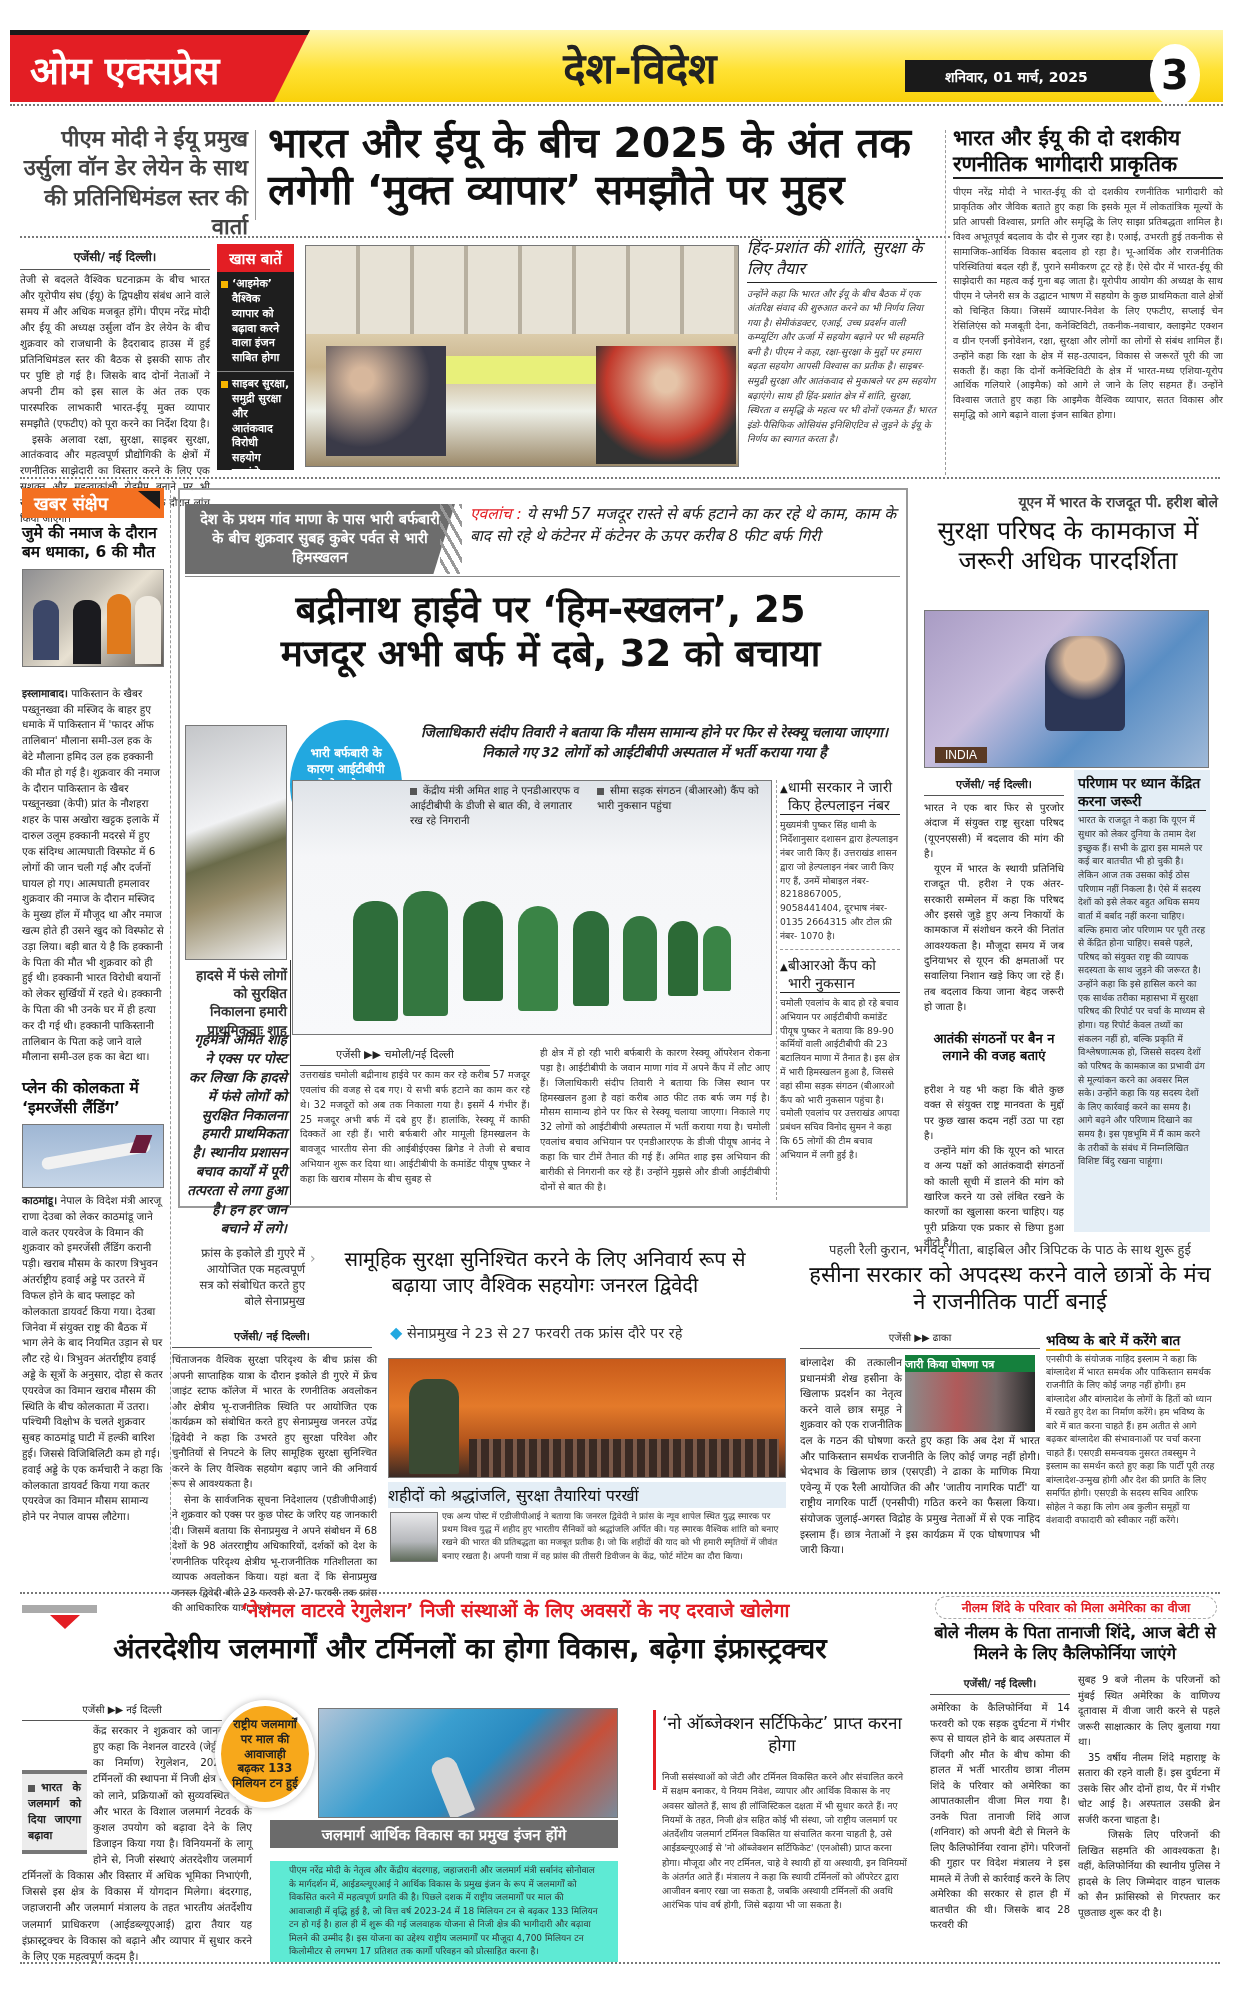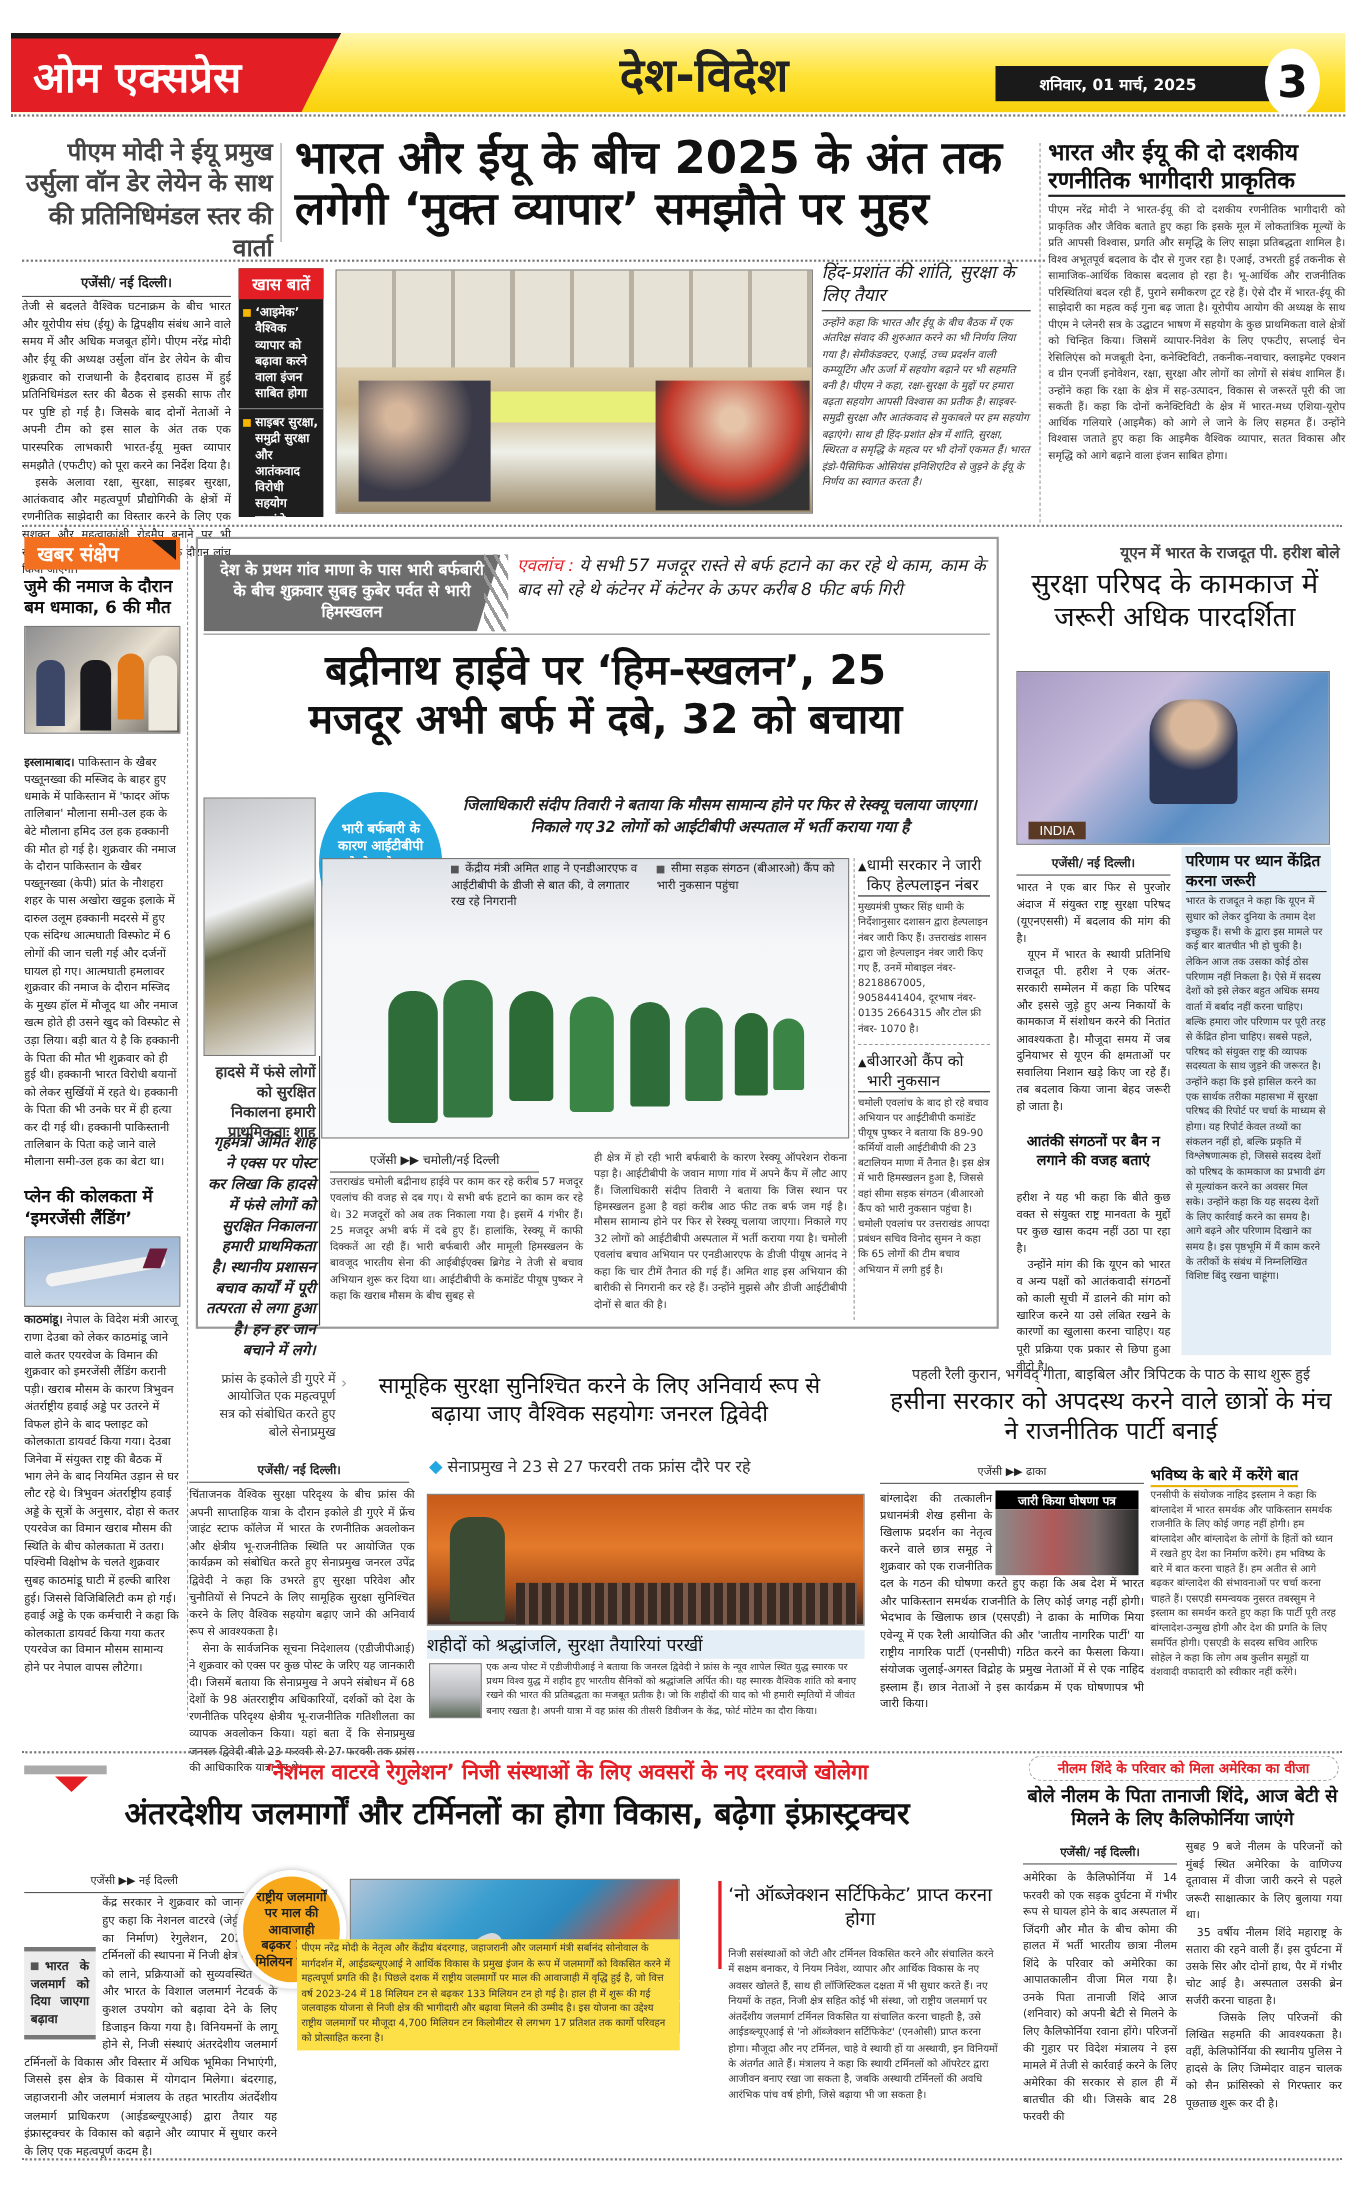--- a/index.html
+++ b/index.html
@@ -209,21 +209,21 @@
   <div style="position:absolute;left:80px;top:80px;width:310px;height:38px;background:repeating-linear-gradient(90deg,#3a2a24 0 8px,#7c5a4a 8px 12px)"></div>
 </div>
 <div class="abs lightblue" style="left:388px;top:1482px;width:398px;font-size:16px;text-align:left;padding:2px 0;color:#111">शहीदों को श्रद्धांजलि, सुरक्षा तैयारियां परखीं</div>
 <div class="abs photo" style="left:390px;top:1512px;width:48px;height:50px;background:linear-gradient(180deg,#e8e8ea 0%,#b5b7bb 60%,#5e6b5a 100%)"></div>
 <div class="abs body-s" style="left:442px;top:1510px;width:344px;font-size:8.8px;line-height:1.5">एक अन्य पोस्ट में एडीजीपीआई ने बताया कि जनरल द्विवेदी ने फ्रांस के न्यूव शापेल स्थित युद्ध स्मारक पर प्रथम विश्व युद्ध में शहीद हुए भारतीय सैनिकों को श्रद्धांजलि अर्पित की। यह स्मारक वैश्विक शांति को बनाए रखने की भारत की प्रतिबद्धता का मजबूत प्रतीक है। जो कि शहीदों की याद को भी हमारी स्मृतियों में जीवंत बनाए रखता है। अपनी यात्रा में वह फ्रांस की तीसरी डिवीजन के केंद्र, फोर्ट मोंटेम का दौरा किया।</div>
 
 <div class="abs h-sub" style="left:800px;top:1240px;width:420px;font-size:13px;text-align:center;font-weight:normal;color:#333">पहली रैली कुरान, भगवद् गीता, बाइबिल और त्रिपिटक के पाठ के साथ शुरू हुई</div>
 <div class="abs" style="left:800px;top:1262px;width:420px;font-size:22px;line-height:1.22;text-align:center;color:#111">हसीना सरकार को अपदस्थ करने वाले छात्रों के मंच ने राजनीतिक पार्टी बनाई</div>
 <div class="abs byline" style="left:800px;top:1330px;width:240px;font-size:10px;font-weight:normal">एजेंसी ▶▶ ढाका</div>
 <div class="abs" style="left:905px;top:1355px;width:130px;height:76px">
-  <div style="background:#000000;color:#fff;font-weight:bold;font-size:11px;text-align:center;padding:1px 0">जारी किया घोषणा पत्र</div>
+  <div style="background:#15803d;color:#fff;font-weight:bold;font-size:11px;padding:1px 0">जारी किया घोषणा पत्र</div>
   <div style="height:60px;background:linear-gradient(90deg,#8b8b8b 0%,#b05a5a 40%,#7a6a6a 70%,#2a2a2a 100%)"></div>
 </div>
 <div class="abs body" style="left:800px;top:1355px;width:240px;font-size:10.4px;line-height:1.5">
   <span style="float:right;width:138px;height:76px"></span>
   <span>बांग्लादेश की तत्कालीन प्रधानमंत्री शेख हसीना के खिलाफ प्रदर्शन का नेतृत्व करने वाले छात्र समूह ने शुक्रवार को एक राजनीतिक दल के गठन की घोषणा करते हुए कहा कि अब देश में भारत और पाकिस्तान समर्थक राजनीति के लिए कोई जगह नहीं होगी। भेदभाव के खिलाफ छात्र (एसएडी) ने ढाका के माणिक मिया एवेन्यू में एक रैली आयोजित की और 'जातीय नागरिक पार्टी' या राष्ट्रीय नागरिक पार्टी (एनसीपी) गठित करने का फैसला किया। संयोजक जुलाई-अगस्त विद्रोह के प्रमुख नेताओं में से एक नाहिद इस्लाम हैं। छात्र नेताओं ने इस कार्यक्रम में एक घोषणापत्र भी जारी किया।</span>
 </div>
 <div class="abs" style="left:1046px;top:1330px;width:172px">
   <div class="h-main" style="font-size:13.5px;border-bottom:2px solid #eab308;display:inline-block">भविष्य के बारे में करेंगे बात</div>
   <div class="body-s" style="font-size:9.1px;line-height:1.48;margin-top:2px">एनसीपी के संयोजक नाहिद इस्लाम ने कहा कि बांग्लादेश में भारत समर्थक और पाकिस्तान समर्थक राजनीति के लिए कोई जगह नहीं होगी। हम बांग्लादेश और बांग्लादेश के लोगों के हितों को ध्यान में रखते हुए देश का निर्माण करेंगे। हम भविष्य के बारे में बात करना चाहते हैं। हम अतीत से आगे बढ़कर बांग्लादेश की संभावनाओं पर चर्चा करना चाहते हैं। एसएडी समन्वयक नुसरत तबस्सुम ने इस्लाम का समर्थन करते हुए कहा कि पार्टी पूरी तरह बांग्लादेश-उन्मुख होगी और देश की प्रगति के लिए समर्पित होगी। एसएडी के सदस्य सचिव आरिफ सोहेल ने कहा कि लोग अब कुलीन समूहों या वंशवादी वफादारी को स्वीकार नहीं करेंगे।</div>
 </div>
@@ -240,21 +240,21 @@
   <span class="sidebar-box" style="float:left;width:65px;margin:48px 6px 2px 0;font-size:11px;line-height:1.45">
     <span class="bullet-sq"></span><span>भारत के जलमार्ग को दिया जाएगा बढ़ावा</span>
   </span>
   <span>केंद्र सरकार ने शुक्रवार को जानकारी देते हुए कहा कि नेशनल वाटरवे (जेट्टी/टर्मिनलों का निर्माण) रेगुलेशन, 2025, को टर्मिनलों की स्थापना में निजी क्षेत्र के निवेश को लाने, प्रक्रियाओं को सुव्यवस्थित करने और भारत के विशाल जलमार्ग नेटवर्क के कुशल उपयोग को बढ़ावा देने के लिए डिजाइन किया गया है। विनियमनों के लागू होने से, निजी संस्थाएं अंतरदेशीय जलमार्ग टर्मिनलों के विकास और विस्तार में अधिक भूमिका निभाएंगी, जिससे इस क्षेत्र के विकास में योगदान मिलेगा। बंदरगाह, जहाजरानी और जलमार्ग मंत्रालय के तहत भारतीय अंतर्देशीय जलमार्ग प्राधिकरण (आईडब्ल्यूएआई) द्वारा तैयार यह इंफ्रास्ट्रक्चर के विकास को बढ़ाने और व्यापार में सुधार करने के लिए एक महत्वपूर्ण कदम है।</span>
 </div>
 <div class="abs yellow-circle" style="left:215px;top:1700px;width:100px;height:108px;font-size:11.5px;padding:8px">राष्ट्रीय जलमार्गों पर माल की आवाजाही बढ़कर 133 मिलियन टन हुई</div>
 <div class="abs photo" style="left:318px;top:1708px;width:300px;height:110px;background:linear-gradient(135deg,#b0c4d8 0%,#3a9ecf 35%,#2a8ac0 55%,#c6503a 75%,#7a8a9a 100%)">
   <div style="position:absolute;left:120px;top:48px;width:26px;height:60px;background:#d8d8d8;transform:rotate(-22deg);border-radius:10px 10px 2px 2px"></div>
 </div>
 <div class="abs caption-bar" style="left:270px;top:1820px;width:348px;font-size:15px">जलमार्ग आर्थिक विकास का प्रमुख इंजन होंगे</div>
-<div class="abs" style="left:270px;top:1763px;width:348px;background:#fde047;padding:3px 4px">
+<div class="abs" style="left:270px;top:1861px;width:348px;background:#5eead4;padding:3px 19px">
   <div class="body-s" style="font-size:9px;line-height:1.5">पीएम नरेंद्र मोदी के नेतृत्व और केंद्रीय बंदरगाह, जहाजरानी और जलमार्ग मंत्री सर्बानंद सोनोवाल के मार्गदर्शन में, आईडब्ल्यूएआई ने आर्थिक विकास के प्रमुख इंजन के रूप में जलमार्गों को विकसित करने में महत्वपूर्ण प्रगति की है। पिछले दशक में राष्ट्रीय जलमार्गों पर माल की आवाजाही में वृद्धि हुई है, जो वित्त वर्ष 2023-24 में 18 मिलियन टन से बढ़कर 133 मिलियन टन हो गई है। हाल ही में शुरू की गई जलवाहक योजना से निजी क्षेत्र की भागीदारी और बढ़ावा मिलने की उम्मीद है। इस योजना का उद्देश्य राष्ट्रीय जलमार्गों पर मौजूदा 4,700 मिलियन टन किलोमीटर से लगभग 17 प्रतिशत तक कार्गो परिवहन को प्रोत्साहित करना है।</div>
 </div>
 
 <div class="abs" style="left:653px;top:1710px;width:3px;height:80px;background:#e31e24"></div>
 <div class="abs" style="left:662px;top:1712px;width:240px;font-size:17px;line-height:1.3;text-align:center;color:#111">‘नो ऑब्जेक्शन सर्टिफिकेट’ प्राप्त करना होगा</div>
 <div class="abs body-s" style="left:662px;top:1770px;width:245px;font-size:9.2px;line-height:1.55">निजी ससंस्थाओं को जेटी और टर्मिनल विकसित करने और संचालित करने में सक्षम बनाकर, ये नियम निवेश, व्यापार और आर्थिक विकास के नए अवसर खोलते हैं, साथ ही लॉजिस्टिकल दक्षता में भी सुधार करते हैं। नए नियमों के तहत, निजी क्षेत्र सहित कोई भी संस्था, जो राष्ट्रीय जलमार्ग पर अंतर्देशीय जलमार्ग टर्मिनल विकसित या संचालित करना चाहती है, उसे आईडब्ल्यूएआई से 'नो ऑब्जेक्शन सर्टिफिकेट' (एनओसी) प्राप्त करना होगा। मौजूदा और नए टर्मिनल, चाहे वे स्थायी हों या अस्थायी, इन विनियमों के अंतर्गत आते हैं। मंत्रालय ने कहा कि स्थायी टर्मिनलों को ऑपरेटर द्वारा आजीवन बनाए रखा जा सकता है, जबकि अस्थायी टर्मिनलों की अवधि आरंभिक पांच वर्ष होगी, जिसे बढ़ाया भी जा सकता है।</div>
 
 <div class="abs pill" style="left:935px;top:1596px;width:282px;font-size:12.5px">नीलम शिंदे के परिवार को मिला अमेरिका का वीजा</div>
 <div class="abs h-main" style="left:930px;top:1622px;width:290px;font-size:16.5px;line-height:1.3;text-align:center">बोले नीलम के पिता तानाजी शिंदे, आज बेटी से मिलने के लिए कैलिफोर्निया जाएंगे</div>
 <div class="abs byline" style="left:930px;top:1676px;width:140px;font-size:10.5px">एजेंसी/ नई दिल्ली।</div>

